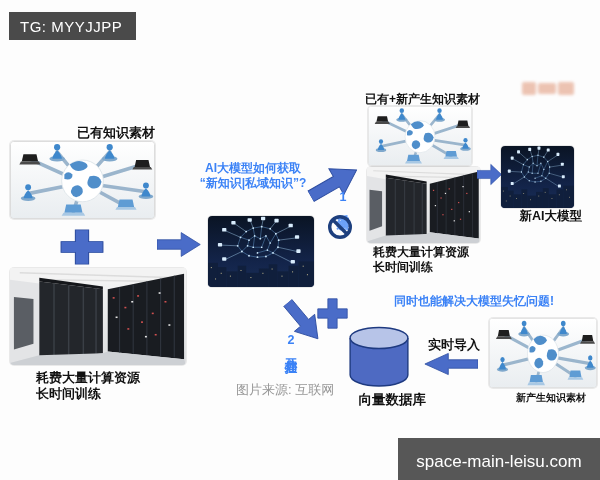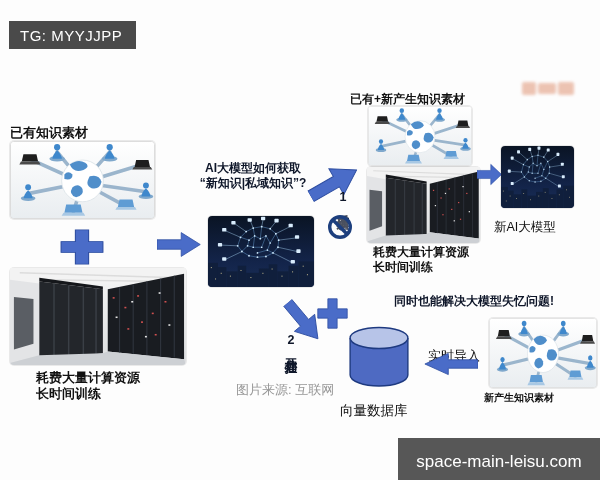--- a/index.html
+++ b/index.html
@@ -1,30 +1,30 @@
 <!DOCTYPE html>
 <html><head>
 <meta charset="utf-8">
 <style>
   html,body{margin:0;padding:0;background:#fff;}
   #canvas{position:relative;width:600px;height:480px;background:#fdfdfd;overflow:hidden;
           font-family:"Liberation Sans","DejaVu Sans",sans-serif;color:#111;}
   .abs{position:absolute;}
   .badge{background:#4a4a4a;color:#fff;display:flex;align-items:center;box-sizing:border-box;}
-  .tg-badge{left:9px;top:21px;width:127px;height:28px;font-size:15px;padding-left:11px;letter-spacing:.5px;}
+  .tg-badge{left:9px;top:12px;width:127px;height:28px;font-size:15px;padding-left:11px;letter-spacing:.5px;}
   .site-badge{left:398px;top:438px;width:202px;height:48px;font-size:17px;justify-content:center;background:#575757;}
   .title{left:5px;top:70px;font-size:14.5px;font-weight:700;white-space:nowrap;}
   .watermark{left:522px;top:79px;width:58px;height:19px;display:flex;gap:2px;align-items:center;
              filter:blur(1.5px);opacity:.55;}
   .watermark div{background:#df9576;border-radius:2px;}
   .wm1{width:14px;height:13px;} .wm2{width:18px;height:11px;} .wm3{width:16px;height:13px;}
   .lbl{font-weight:700;font-size:13px;line-height:16px;}
-  .lbl-c{text-align:left;}
-  .lbl-reg{font-weight:400;margin-top:11px;}
-  .red{color:#0f172a;font-weight:700;}
+  .lbl-c{text-align:right;}
+  .lbl-reg{font-weight:700;}
+  .red{color:#3b82f6;font-weight:700;}
   .vtext{writing-mode:vertical-rl;text-orientation:upright;letter-spacing:1px;
          font-size:12.5px;line-height:15px;}
   .q{left:190px;top:161px;width:126px;text-align:center;font-size:12px;line-height:14.5px;}
   .benefit{left:356px;top:293px;width:172px;font-size:12px;padding-left:38px;}
   .source-note{left:236px;top:381px;font-size:13px;color:#979797;font-weight:400;}
   .imgframe{border-radius:4px;overflow:hidden;box-shadow:0 0 0 1px rgba(0,0,0,.08);}
   svg.fill{display:block;width:100%;height:100%;}
 </style>
 </head>
 <body>

